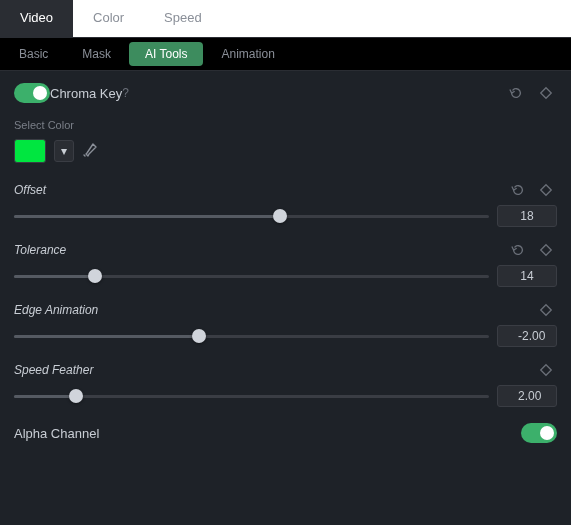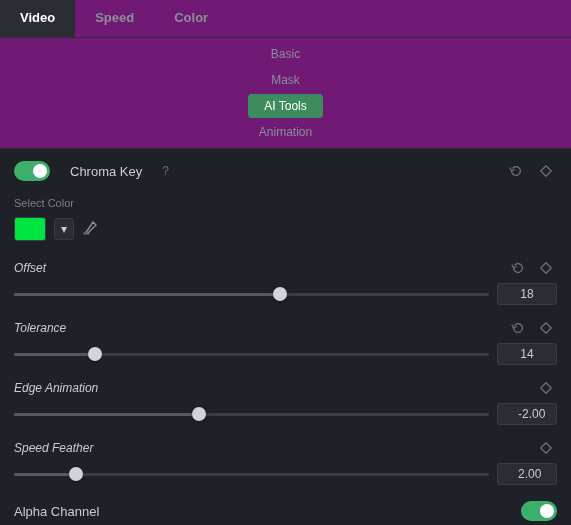--- a/index.html
+++ b/index.html
@@ -10,46 +10,44 @@
       font-family: -apple-system, BlinkMacSystemFont, 'Segoe UI', sans-serif;
       font-size: 12px;
       width: 571px;
       min-height: 525px;
       overflow: hidden;
     }
 
     
     .top-tabs {
       display: flex;
-      background: #701a75;
+      background: #ffffff;
       border-bottom: 1px solid #2a2d33;
-      font-weight: bold;
     }
     .tab {
       padding: 10px 20px;
       cursor: pointer;
       color: #8a8f98;
       font-size: 13px;
       border-bottom: 2px solid transparent;
     }
     .tab.active {
       color: #ffffff;
       background: #2a2d33;
       border-bottom: 2px solid transparent;
     }
 
     
     .sub-tabs {
       display: flex;
       align-items: center;
-      background: #701a75;
+      background: #000000;
       padding: 4px 3px;
       border-bottom: 1px solid #2a2d33;
       gap: 2px;
-      flex-direction: column;
     }
     .sub-tab {
       padding: 5px 16px;
       cursor: pointer;
       color: #8a8f98;
       font-size: 12px;
       border-radius: 4px;
     }
     .sub-tab.active {
       background: #3d8c5e;
@@ -64,21 +62,21 @@
     
     .chroma-key-row {
       display: flex;
       align-items: center;
       justify-content: space-between;
       margin-bottom: 16px;
     }
     .chroma-key-left {
       display: flex;
       align-items: center;
-      gap: 20px;
+      gap: 0;
     }
     .chroma-key-label {
       font-size: 13px;
       color: #c8cdd4;
     }
     .help-icon {
       color: #6a6f78;
       font-size: 12px;
     }
     .chroma-key-right {
@@ -250,22 +248,22 @@
     .reset-svg, .diamond-svg {
       width: 14px;
       height: 14px;
     }
   </style>
 </head>
 <body>
 
 <div class="top-tabs">
   <div class="tab active">Video</div>
+  <div class="tab">Color</div>
   <div class="tab">Speed</div>
-  <div class="tab">Color</div>
 </div>
 
 <div class="sub-tabs">
   <div class="sub-tab">Basic</div>
   <div class="sub-tab">Mask</div>
   <div class="sub-tab active">AI Tools</div>
   <div class="sub-tab">Animation</div>
 </div>
 
 <div class="content">

